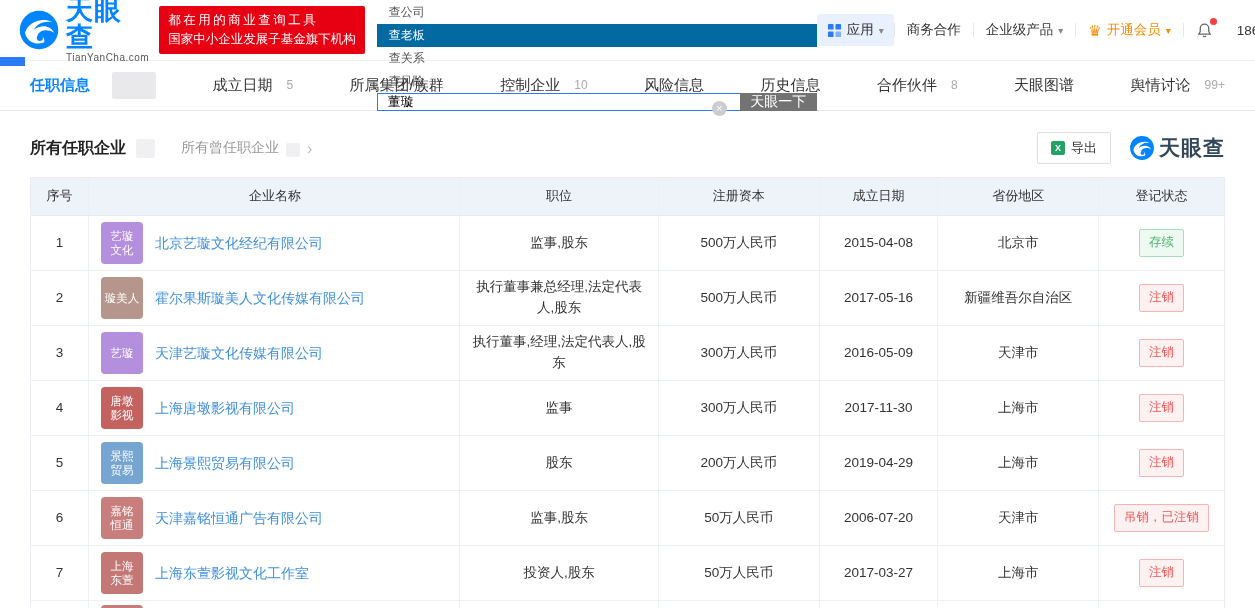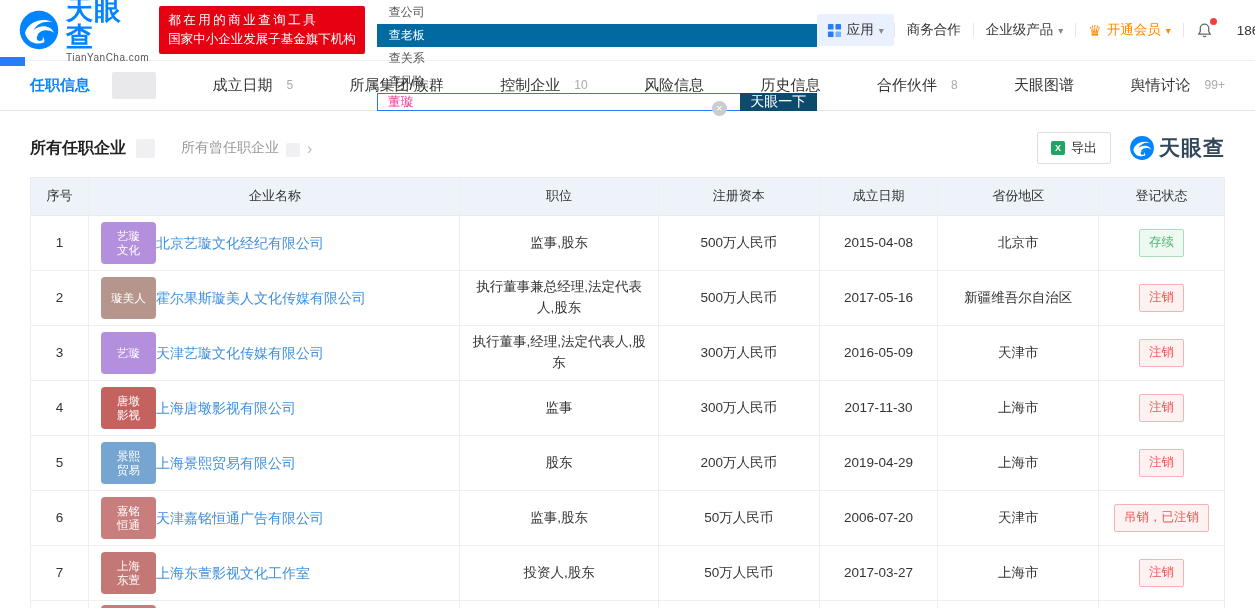--- a/index.html
+++ b/index.html
@@ -15,23 +15,23 @@
   .logo-domain { font-size:10px; color:#555; letter-spacing:.5px; margin-top:2px; }
   .promo { background:#e60012; color:#fff; font-size:12.5px; padding:5px 9px; margin-left:10px; border-radius:2px; line-height:1.55; white-space:nowrap; }
   .promo .l1 { letter-spacing:2.5px; }
   .promo .l2 { letter-spacing:0; }
 
   .search-area { margin-left:12px; align-self:stretch; display:flex; flex-direction:column; padding-top:1px; width:440px; }
   .search-tabs { display:flex; font-size:12px; color:#555;flex-direction:column; }
   .search-tab { padding:3px 12px; cursor:pointer; }
   .search-tab.active { background:#0369a1; color:#fff; }
   .search-box { display:flex; height:31px; position:relative; width:440px; }
-  .search-input { flex:1; border:1px solid #2b7bf6; border-right:none; font-size:13px; color:#ec4899; padding:0 46px 0 10px; outline:none; font-family:inherit; }
+  .search-input { flex:1; border:1px solid #2b7bf6; border-right:none; font-size:13px; color:#000000; padding:0 46px 0 10px; outline:none; font-family:inherit; }
   .clear-icon { position:absolute; right:90px; top:8px; width:15px; height:15px; border-radius:50%; background:#c9ccd1; color:#fff; font-size:11px; line-height:15px; text-align:center; cursor:pointer; }
-  .search-btn { width:77px; background:#0c4a6e; color:#fff; border:none; font-size:14px; cursor:pointer; font-family:inherit; }
+  .search-btn { width:77px; background:#737373; color:#fff; border:none; font-size:14px; cursor:pointer; font-family:inherit; }
 
   .menu { margin-left:auto; display:flex; align-items:center; }
   .menu-item { display:flex; align-items:center; gap:5px; font-size:13.5px; color:#333; padding:0 12px; cursor:pointer; white-space:nowrap; }
   .menu-item.apps { background:#e8f1fd; border-radius:3px; padding:7px 10px; }
   .caret { font-size:10px; color:#888; }
   .menu-item.vip { color:#ff8a00; }
   .menu-item.vip .caret { color:#ff8a00; }
   .crown { font-size:15px; color:#ff8a00; line-height:1; }
   .vdiv { width:1px; height:14px; background:#e4e6e9; }
   .bell-wrap { position:relative; padding:0 12px; cursor:pointer; display:flex; align-items:center; }
@@ -60,21 +60,21 @@
 
   
   .table { margin:0 30px; width:1195px; border:1px solid #e9edf2; border-bottom:none; }
   .tr { display:flex; min-height:54px; background:#fff; }
   .tr.thead { min-height:38px; background:#eef3fa; }
   .td { border-right:1px solid #edf0f3; border-bottom:1px solid #edf0f3; display:flex; align-items:center; justify-content:center; text-align:center; font-size:13.5px; color:#333; padding:6px 10px; line-height:1.55; }
   .td:last-child { border-right:none; }
   .thead .td { font-size:13px; color:#333; border-bottom:1px solid #e6ebf2; background:#eef3fa; }
   .c1 { width:58px; }  .c2 { width:372px; justify-content:flex-start; text-align:left; padding-left:12px; }
   .c3 { width:199px; } .c4 { width:161px; } .c5 { width:119px; } .c6 { width:161px; } .c7 { width:125px; }
-  .biz-logo { width:55px; height:42px; border-radius:4px; color:#fff; font-size:11.5px; line-height:1.25; display:flex; align-items:center; justify-content:center; text-align:center; white-space:pre-line; flex-shrink:0; cursor:pointer; }
+  .biz-logo { width:42px; height:42px; border-radius:4px; color:#fff; font-size:11.5px; line-height:1.25; display:flex; align-items:center; justify-content:center; text-align:center; white-space:pre-line; margin-right:12px; flex-shrink:0; cursor:pointer; }
   .company-link { color:#4090dd; font-size:14px; text-decoration:none; cursor:pointer; line-height:1.5; }
   .badge { display:inline-block; font-size:12.5px; padding:3px 9px; border-radius:2px; border:1px solid; white-space:nowrap; }
   .badge.green { color:#50b371; border-color:#a9dcbc; background:#eef9f2; }
   .badge.red { color:#f25555; border-color:#f5b3b3; background:#fdf1f1; }
   .tr.partial { min-height:0; height:12px; overflow:hidden; }
   .tr.partial .td { border-bottom:none; align-items:flex-start; padding-top:4px; }
 </style>
 </head>
 <body>
 

